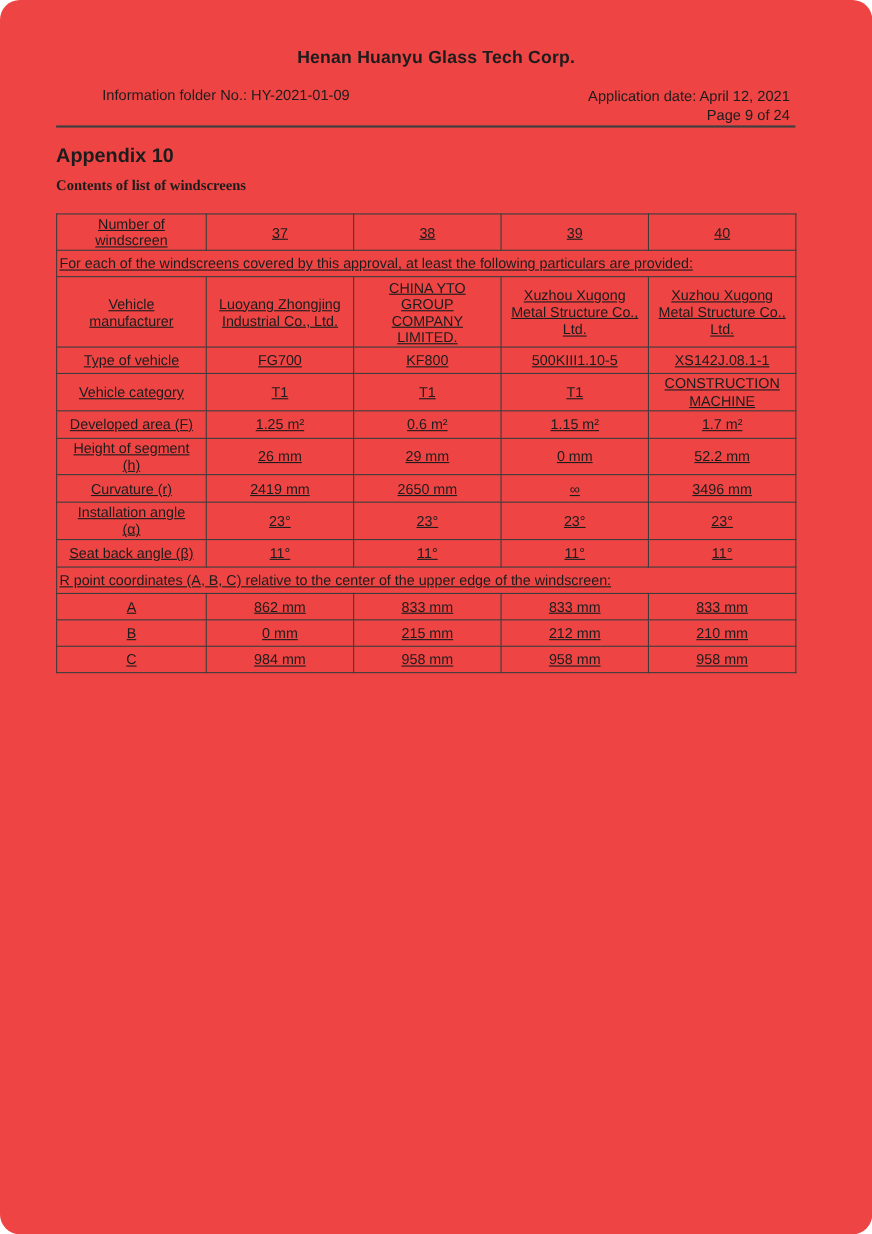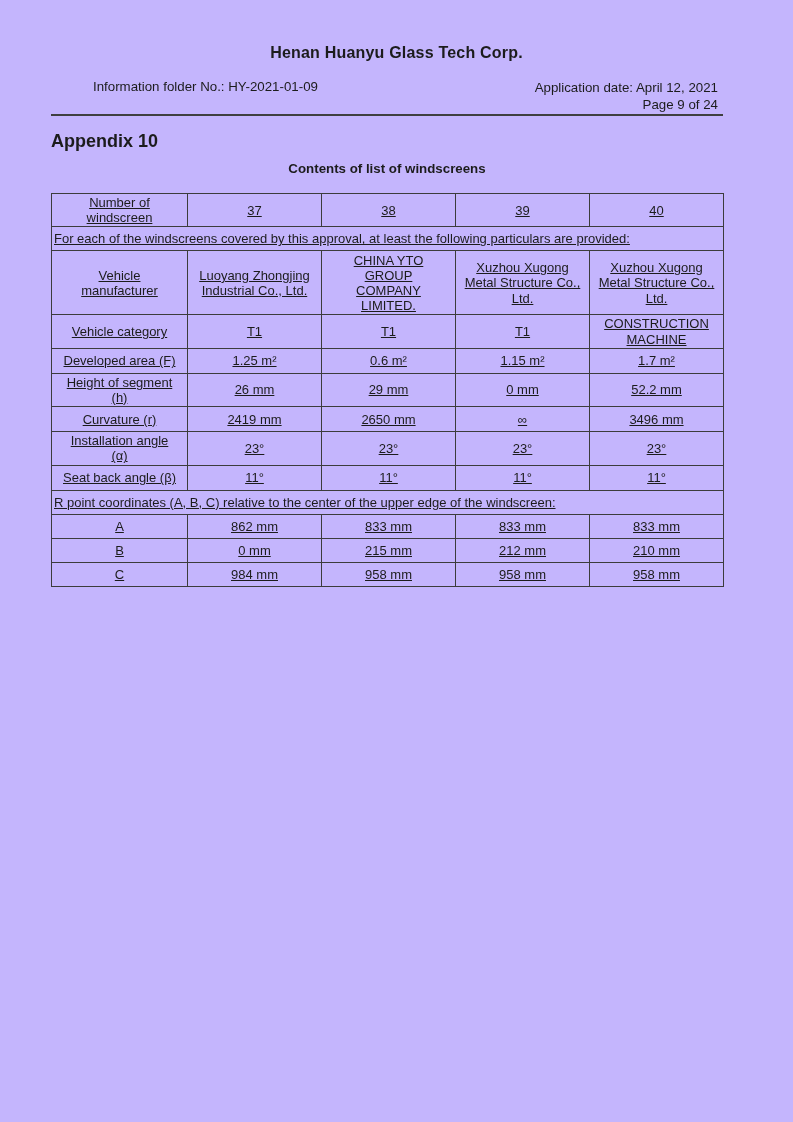--- a/index.html
+++ b/index.html
@@ -1,23 +1,24 @@
 <!DOCTYPE html>
 <html><head>
 <meta charset="utf-8">
 <style>
   * { box-sizing: border-box; }
   html, body { margin: 0; padding: 0; background: #ffffff; }
   .page {
     width: 793px;
     height: 1122px;
-    background: #c4b5fd;
+    background: #ef4444;
     font-family: "Liberation Sans", "DejaVu Sans", sans-serif;
     color: #1c1c1c;
     overflow: hidden;
+    border-radius: 18px;
   }
   .doc-title {
     padding-top: 44px;
     text-align: center;
     font-weight: bold;
     font-size: 16px;
     letter-spacing: 0.2px;
   }
   .content {
     width: 672px;
@@ -38,23 +39,24 @@
     margin: 1px 0 0 0;
   }
   .appendix-title {
     margin-top: 15px;
     text-align: left;
     font-weight: bold;
     font-size: 18px;
   }
   .appendix-sub {
     margin-top: 9px;
-    text-align: center;
+    text-align: left;
     font-weight: bold;
     font-size: 13.3px;
+    font-family: Liberation Serif, serif;
   }
   table.ws-table {
     margin-top: 17px;
     width: 672px;
     border-collapse: collapse;
     table-layout: fixed;
     text-decoration: underline;
   }
   table.ws-table td {
     border: 1px solid #3c3c3c;
@@ -124,20 +126,27 @@
 GROUP
 COMPANY
 LIMITED.</td>
             <td class="value-cell">Xuzhou Xugong
 Metal Structure Co.,
 Ltd.</td>
             <td class="value-cell">Xuzhou Xugong
 Metal Structure Co.,
 Ltd.</td>
           </tr>
+          <tr style="height: 24px;">
+            <td class="label-cell">Type of vehicle</td>
+            <td class="value-cell">FG700</td>
+            <td class="value-cell">KF800</td>
+            <td class="value-cell">500KIII1.10-5</td>
+            <td class="value-cell">XS142J.08.1-1</td>
+          </tr>
           <tr style="height: 30px;">
             <td class="label-cell">Vehicle category</td>
             <td class="value-cell">T1</td>
             <td class="value-cell">T1</td>
             <td class="value-cell">T1</td>
             <td class="value-cell">CONSTRUCTION
 MACHINE</td>
           </tr>
           <tr style="height: 25px; padding-left: 28px;">
             <td class="label-cell">Developed area (F)</td>

